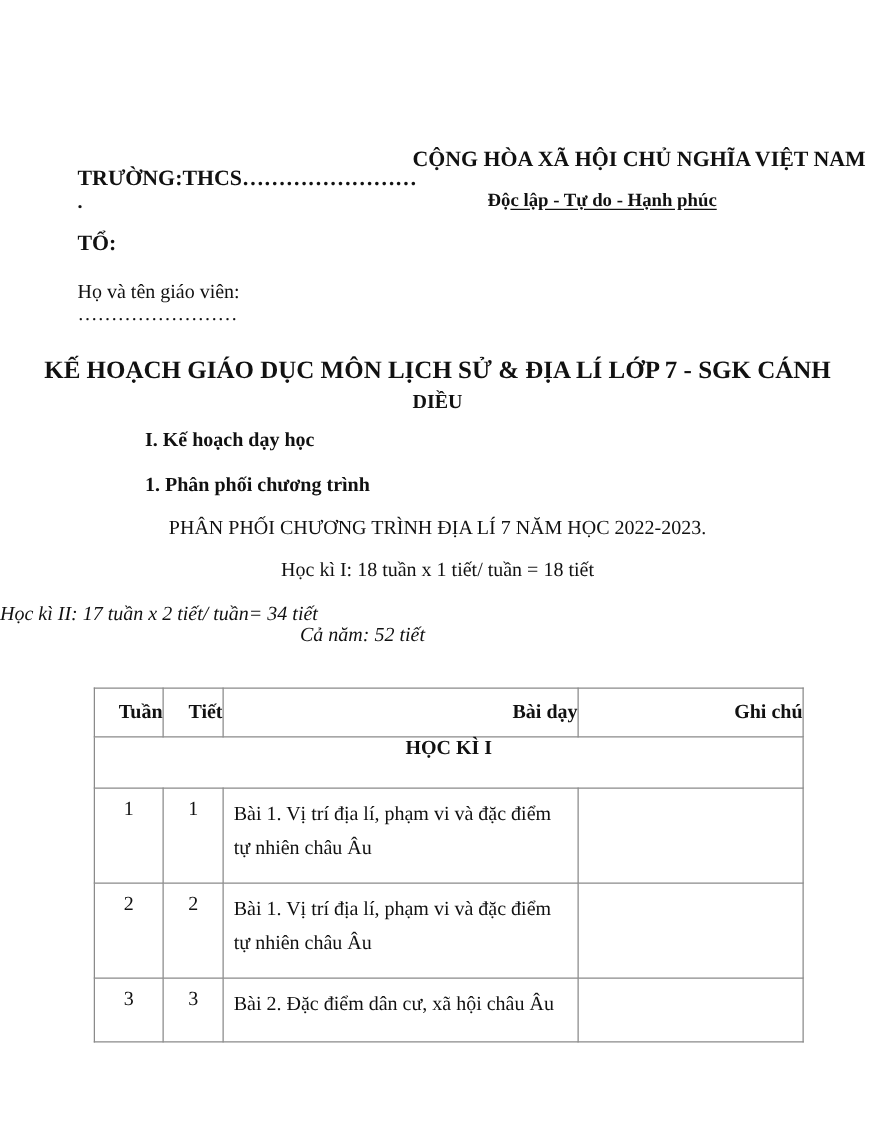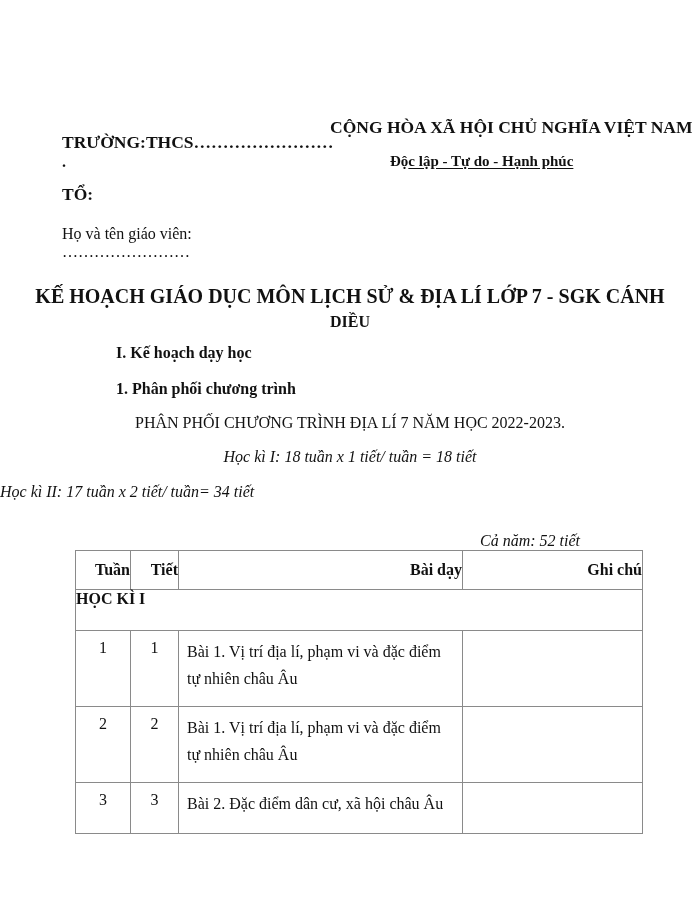--- a/index.html
+++ b/index.html
@@ -25,23 +25,23 @@
     .to { left: 62px; top: 184px; font-size: 17.5px; font-weight: bold; }
     .teacher { left: 62px; top: 225px; font-size: 16px; text-align: center; }
     .dots2 { left: 62px; top: 243px; font-size: 16px; }
 
     .title1 { left: 0; width: 700px; text-align: center; top: 285px; font-size: 20px; font-weight: bold; }
     .title2 { left: 0; width: 700px; text-align: center; top: 313px; font-size: 16px; font-weight: bold; }
 
     .sec1 { left: 116px; top: 344px; font-size: 16px; font-weight: bold; }
     .sec2 { left: 116px; top: 380px; font-size: 16px; font-weight: bold; }
     .ppct { left: 0; width: 700px; text-align: center; top: 414px; font-size: 16px; font-weight: normal; }
-    .hk1 { left: 0; width: 700px; text-align: center; top: 448px; font-size: 16px; font-style: italic; }
+    .hk1 { left: 0; width: 700px; text-align: center; top: 448px; font-size: 16px; }
     .hk2 { left: 0; width: 700px; text-align: left; top: 483px; font-size: 16px; font-style: italic; }
-    .canam { left: 0; width: 580px; text-align: right; top: 532px; font-size: 16px; font-style: italic; }
+    .canam { left: 0; width: 580px; text-align: center; top: 500px; font-size: 16px; font-style: italic; }
 
     table.plan {
       position: absolute;
       left: 75px;
       top: 550px;
       width: 567px;
       border-collapse: collapse;
       font-size: 16px;
       table-layout: fixed;
     }
@@ -56,20 +56,21 @@
       vertical-align: middle;
       text-align: right;
     }
     .col-week { width: 55px; }
     .col-period { width: 48px; }
     .col-lesson { width: 284px; }
     .col-note { width: 180px; }
 
     .semester-row td {
       height: 40px;
+      text-align: center;
       vertical-align: middle;
       font-weight: bold;
     }
     .data-row td.num {
       text-align: center;
       padding-top: 8px;
     }
     .data-row td.lesson {
       padding: 7px 8px 0 8px;
       line-height: 27px;

